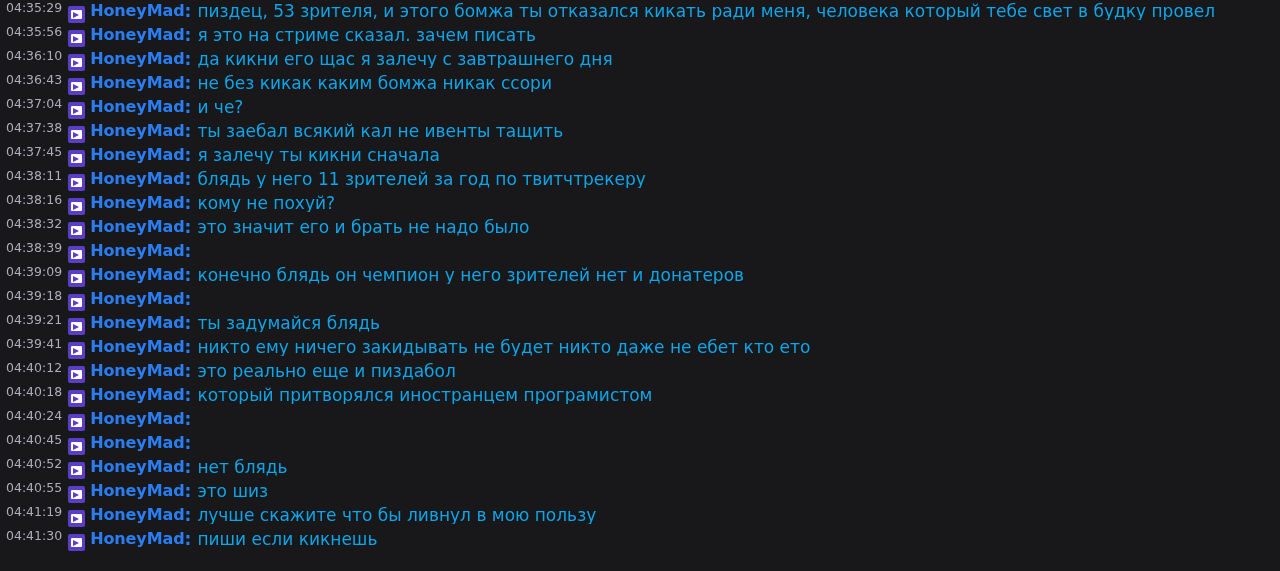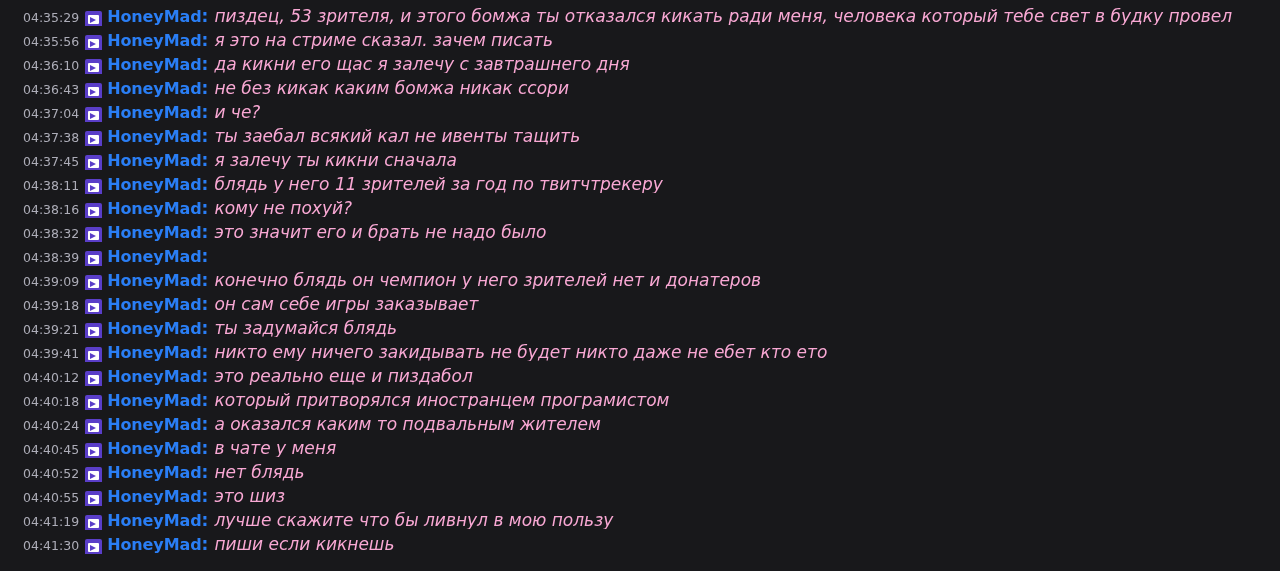--- a/index.html
+++ b/index.html
@@ -15,28 +15,27 @@
   }
   #chat {
     width: 1280px;
     height: 571px;
     box-sizing: border-box;
     padding: 2px 0 0 0;
     background: #18181b;
   }
   .msg {
     display: flex;
-    align-items: flex-end;
+    align-items: flex-start;
     padding: 1px 6px 1px 6px;
     line-height: 1.0;
     height: 24px;
     box-sizing: border-box;
     white-space: nowrap;
     overflow: hidden;
-    margin-left: 17px;
   }
   .ts {
     color: #adadb8;
     font-size: 12.5px;
     font-family: "DejaVu Sans", "Liberation Sans", sans-serif;
     flex: 0 0 auto;
     margin-right: 6px;
     position: relative;
     top: -1px;
   }
@@ -78,26 +77,25 @@
     letter-spacing: -0.1px;
   }
   .colon {
     color: #2a7ef5;
     font-weight: bold;
     font-size: 17px;
     margin-right: 6px;
     flex: 0 0 auto;
   }
   .text {
-    color: #f9a8d4;
+    color: #0ea5e9;
     font-size: 17px;
     flex: 1 1 auto;
     overflow: hidden;
     text-overflow: clip;
-    font-style: italic;
   }
 </style>
 </head>
 <body>
 
 <div id="chat">
     <div class="msg">
       <span class="ts">04:35:29</span>
       <span class="badge">
         <span class="inner"></span>
@@ -217,21 +215,20 @@
       <span class="text">конечно блядь он чемпион у него зрителей нет и донатеров</span>
     </div>
     <div class="msg">
       <span class="ts">04:39:18</span>
       <span class="badge">
         <span class="inner"></span>
         <span class="arrow"></span>
       </span>
       <span class="user">HoneyMad</span>
       <span class="colon">:</span>
-      <span class="text">он сам себе игры заказывает</span>
     </div>
     <div class="msg">
       <span class="ts">04:39:21</span>
       <span class="badge">
         <span class="inner"></span>
         <span class="arrow"></span>
       </span>
       <span class="user">HoneyMad</span>
       <span class="colon">:</span>
       <span class="text">ты задумайся блядь</span>
@@ -267,31 +264,29 @@
       <span class="text">который притворялся иностранцем програмистом</span>
     </div>
     <div class="msg">
       <span class="ts">04:40:24</span>
       <span class="badge">
         <span class="inner"></span>
         <span class="arrow"></span>
       </span>
       <span class="user">HoneyMad</span>
       <span class="colon">:</span>
-      <span class="text">а оказался каким то подвальным жителем</span>
     </div>
     <div class="msg">
       <span class="ts">04:40:45</span>
       <span class="badge">
         <span class="inner"></span>
         <span class="arrow"></span>
       </span>
       <span class="user">HoneyMad</span>
       <span class="colon">:</span>
-      <span class="text">в чате у меня</span>
     </div>
     <div class="msg">
       <span class="ts">04:40:52</span>
       <span class="badge">
         <span class="inner"></span>
         <span class="arrow"></span>
       </span>
       <span class="user">HoneyMad</span>
       <span class="colon">:</span>
       <span class="text">нет блядь</span>

